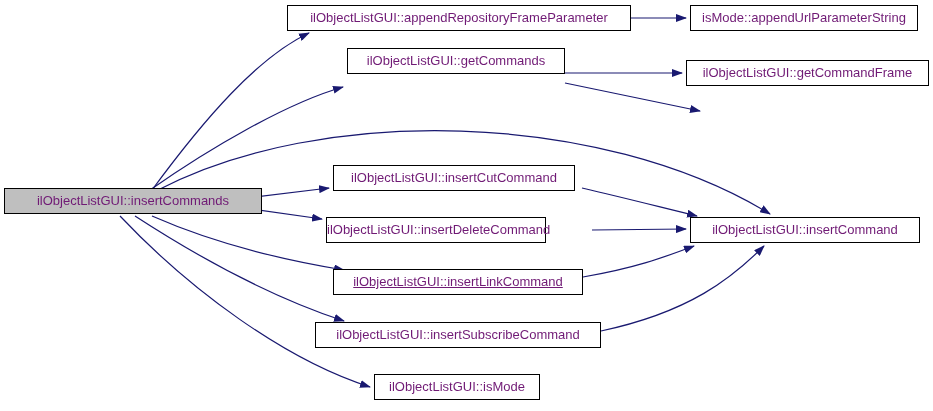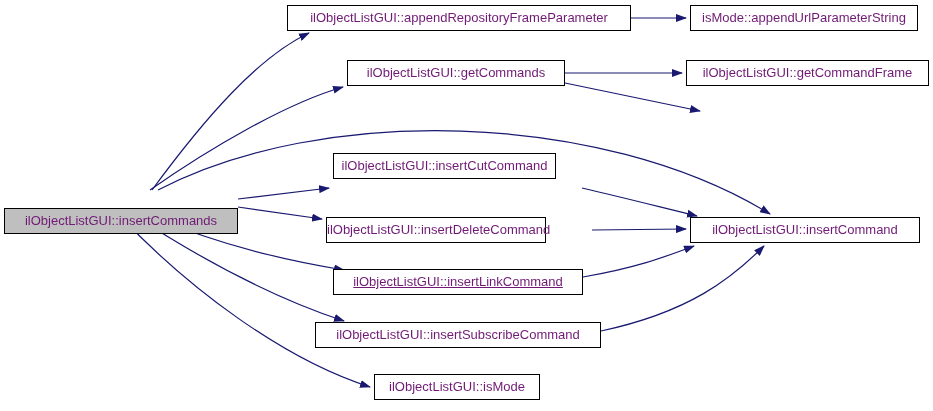--- a/index.html
+++ b/index.html
@@ -66,32 +66,32 @@
     <path class="edge" d="M 120 216 C 190 290, 285 360, 370 387" marker-end="url(#arrow)"></path>
     <path class="edge" d="M 631 18 L 686 18" marker-end="url(#arrow)"></path>
     <path class="edge" d="M 565 73 L 682 73" marker-end="url(#arrow)"></path>
     <path class="edge" d="M 565 83 L 700 111" marker-end="url(#arrow)"></path>
     <path class="edge" d="M 582 188 C 625 198, 660 207, 697 216" marker-end="url(#arrow)"></path>
     <path class="edge" d="M 592 230 L 686 229" marker-end="url(#arrow)"></path>
     <path class="edge" d="M 583 277 C 635 268, 662 258, 694 246" marker-end="url(#arrow)"></path>
     <path class="edge" d="M 601 331 C 690 312, 732 278, 764 246" marker-end="url(#arrow)"></path>
   </svg>
 
-  <div class="node root" style="left:4px;   top:208px; width:234px;">ilObjectListGUI::insertCommands</div>
+  <div class="node root" style="left:4px;   top:188px; width:258px;">ilObjectListGUI::insertCommands</div>
 
   <div class="node" style="left:287px; top:5px;   width:344px;">ilObjectListGUI::appendRepositoryFrameParameter</div>
 
   <div class="node" style="left:690px; top:5px;   width:228px;">isMode::appendUrlParameterString</div>
 
-  <div class="node" style="left:347px; top:60px;  width:218px;">ilObjectListGUI::getCommands</div>
+  <div class="node" style="left:347px; top:48px;  width:218px;">ilObjectListGUI::getCommands</div>
 
   <div class="node" style="left:686px; top:60px;  width:243px;">ilObjectListGUI::getCommandFrame</div>
 
 
-  <div class="node" style="left:333px; top:153px; width:223px;">ilObjectListGUI::insertCutCommand</div>
+  <div class="node" style="left:333px; top:165px; width:242px;">ilObjectListGUI::insertCutCommand</div>
 
   <div class="node" style="left:326px; top:217px; width:220px;">ilObjectListGUI::insertDeleteCommand</div>
 
   <div class="node" style="left:690px; top:217px; width:230px;">ilObjectListGUI::insertCommand</div>
 
   <div class="node" style="left:333px; top:269px; width:250px;text-decoration:underline;">ilObjectListGUI::insertLinkCommand</div>
 
   <div class="node" style="left:315px; top:322px; width:286px;">ilObjectListGUI::insertSubscribeCommand</div>
 
   <div class="node" style="left:374px; top:374px; width:166px;">ilObjectListGUI::isMode</div>

